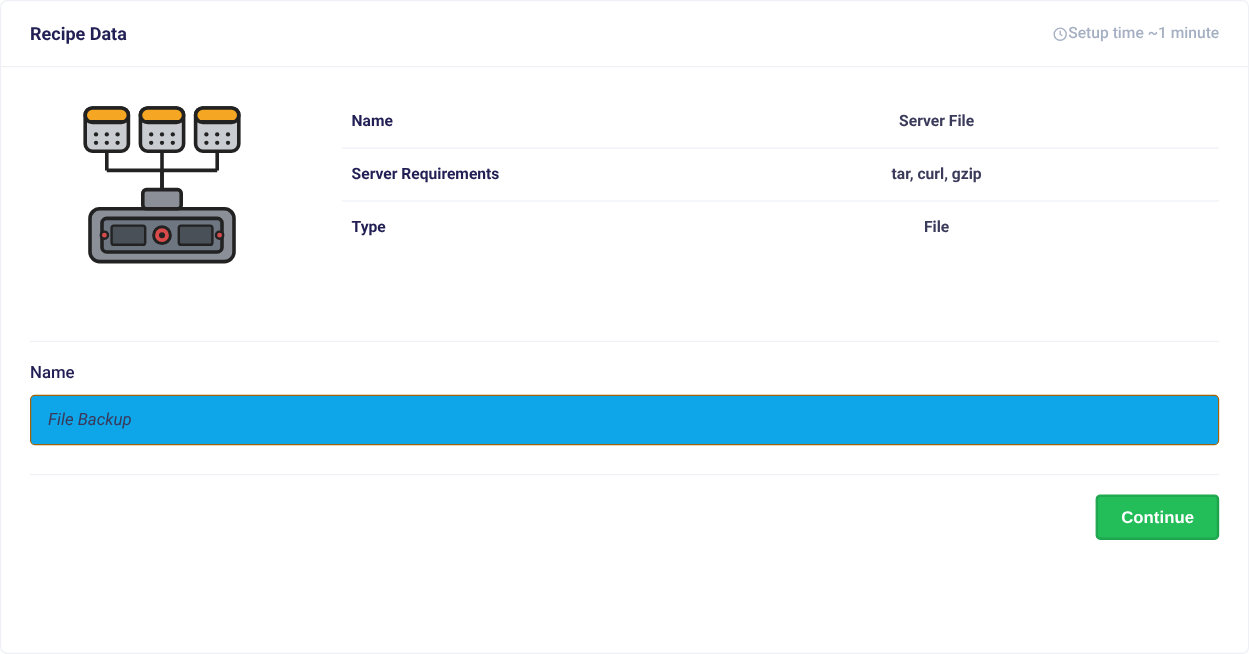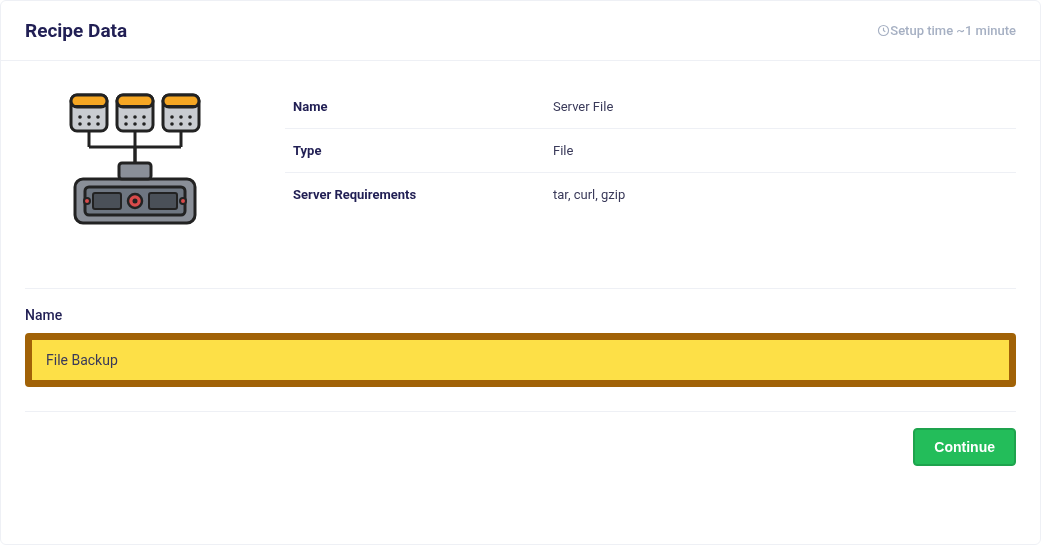--- a/index.html
+++ b/index.html
@@ -19,21 +19,21 @@
     position: relative;
   }
   .card-header {
     display: flex;
     justify-content: space-between;
     align-items: center;
     padding: 18px 24px 18px 24px;
     border-bottom: 1px solid #eef0f5;
   }
   .card-title {
-    font-size: 19px;
+    font-size: 15px;
     font-weight: 700;
     color: #211f54;
   }
   .setup-time {
     font-size: 13px;
     color: #a6b0c3;
     font-weight: 500;
     display: flex;
     align-items: center;
     gap: 0;
@@ -71,44 +71,46 @@
     vertical-align: middle;
     font-size: 13px;
   }
   .recipe-table td.label {
     width: 260px;
     color: #211f54;
     font-weight: 700;
   }
   .recipe-table td.value {
     color: #3a3a5a;
-    font-weight: 400;
+    font-weight: 700;
+    text-align: center;
   }
   .divider {
     border: none;
     border-top: 1px solid #eef0f5;
     margin: 54px 0 18px 0;
   }
   .form-group { margin-bottom: 24px; }
   .form-label {
     display: block;
     font-size: 14px;
     font-weight: 500;
     color: #211f54;
     margin-bottom: 10px;
   }
   .form-input {
     width: 100%;
     padding: 12px 14px;
     font-size: 14px;
     color: #3a3a5a;
-    border: 7px solid #a16207;
+    border: 1px solid #a16207;
     border-radius: 4px;
-    background: #fde047;
+    background: #0ea5e9;
     font-family: inherit;
+    font-style: italic;
   }
   .footer-divider {
     border: none;
     border-top: 1px solid #eef0f5;
     margin: 0 0 16px 0;
   }
   .card-footer {
     display: flex;
     justify-content: flex-end;
     padding: 0 24px 24px 24px;
@@ -211,26 +213,26 @@
         </span>
       </div>
 
       <table class="recipe-table">
         <tbody>
             <tr>
           <td class="label">Name</td>
           <td class="value">Server File</td>
         </tr>
         <tr>
+          <td class="label">Server Requirements</td>
+          <td class="value">tar, curl, gzip</td>
+        </tr>
+        <tr>
           <td class="label">Type</td>
           <td class="value">File</td>
-        </tr>
-        <tr>
-          <td class="label">Server Requirements</td>
-          <td class="value">tar, curl, gzip</td>
         </tr>
       </tbody>
         </table>
 
     </div>
 
     <hr class="divider">
 
     <div class="form-group">
       <label class="form-label">Name</label>

